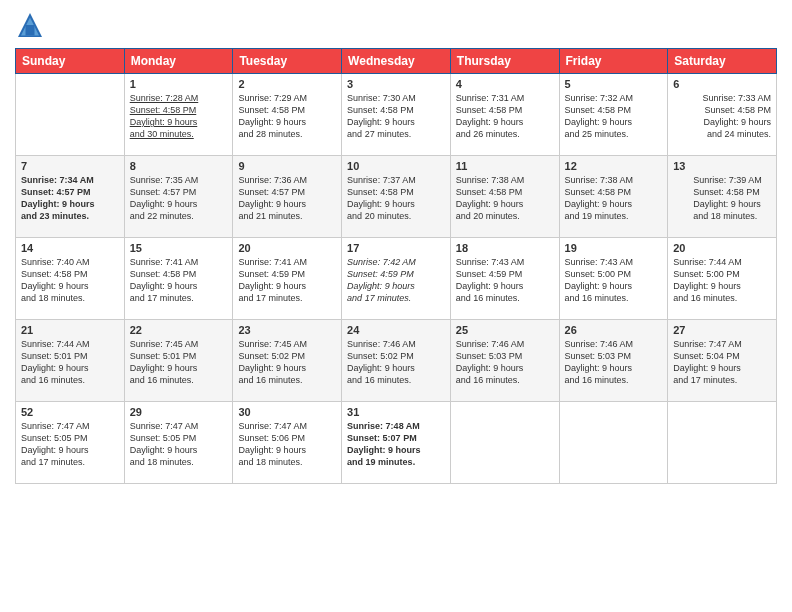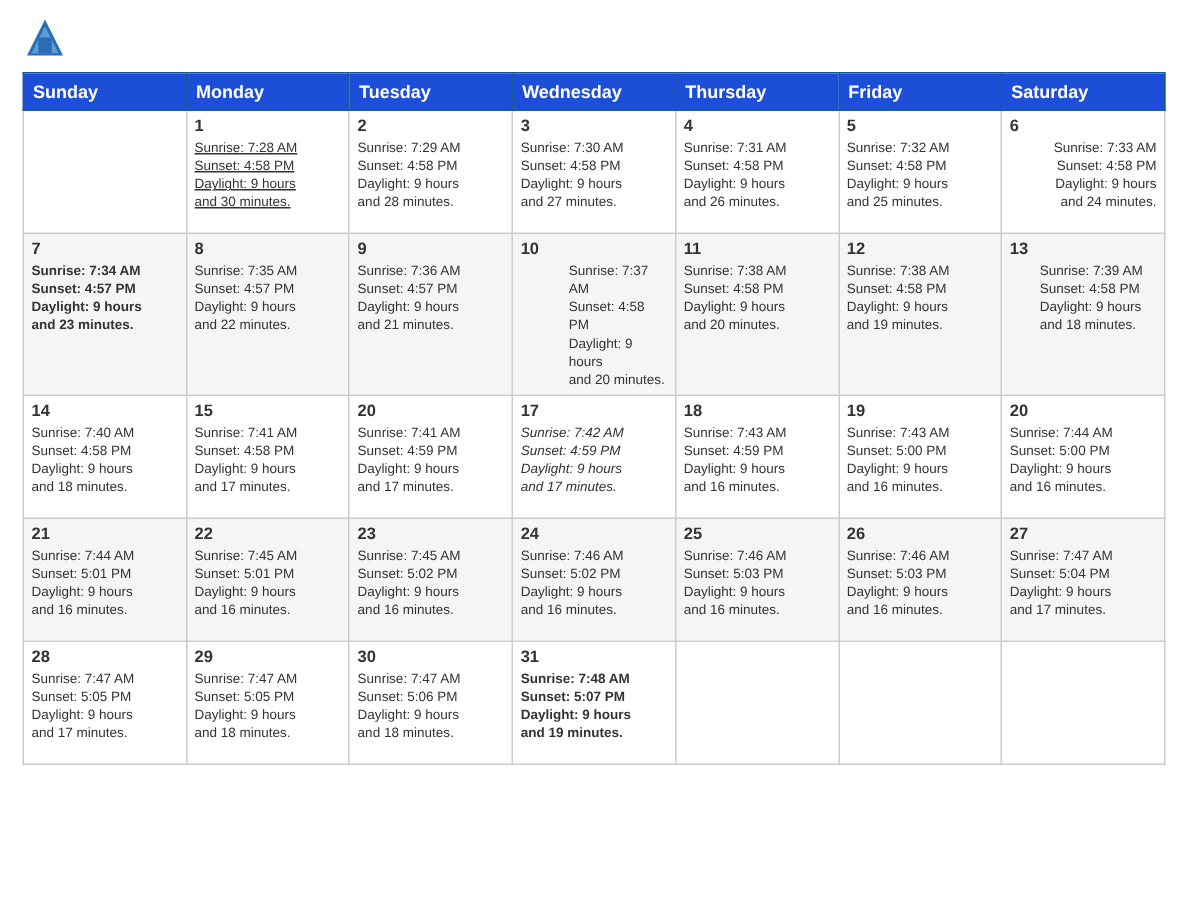--- a/index.html
+++ b/index.html
@@ -56,21 +56,21 @@
     .location {
       font-size: 14px;
       color: #555;
     }
     .calendar {
       width: 100%;
       border-collapse: collapse;
       border: 1px solid #ccc;
     }
     .calendar th {
-      background-color: #1d4ed8;
+      background-color: #ef4444;
       color: #fff;
       font-size: 12px;
       font-weight: bold;
       padding: 5px 6px;
       text-align: left;
       border: 1px solid #1e5a9a;
     }
     .calendar td {
       width: calc(100% / 7);
       vertical-align: top;
@@ -196,21 +196,21 @@
           </td>
           <td>
             <span class="day-num">9</span>
             <div class="day-info" style="white-space: pre-line;">Sunrise: 7:36 AM
 Sunset: 4:57 PM
 Daylight: 9 hours
 and 21 minutes.</div>
           </td>
           <td>
             <span class="day-num">10</span>
-            <div class="day-info" style="white-space: pre-line; margin-left: 32px;">Sunrise: 7:37 AM
+            <div class="day-info" style="white-space: pre-line;">Sunrise: 7:37 AM
 Sunset: 4:58 PM
 Daylight: 9 hours
 and 20 minutes.</div>
           </td>
           <td>
             <span class="day-num">11</span>
             <div class="day-info" style="white-space: pre-line;">Sunrise: 7:38 AM
 Sunset: 4:58 PM
 Daylight: 9 hours
 and 20 minutes.</div>
@@ -327,21 +327,21 @@
           <td>
             <span class="day-num">27</span>
             <div class="day-info" style="white-space: pre-line;">Sunrise: 7:47 AM
 Sunset: 5:04 PM
 Daylight: 9 hours
 and 17 minutes.</div>
           </td>
         </tr>
         <tr>
           <td>
-            <span class="day-num">28</span>
+            <span class="day-num">52</span>
             <div class="day-info" style="white-space: pre-line;">Sunrise: 7:47 AM
 Sunset: 5:05 PM
 Daylight: 9 hours
 and 17 minutes.</div>
           </td>
           <td>
             <span class="day-num">29</span>
             <div class="day-info" style="white-space: pre-line;">Sunrise: 7:47 AM
 Sunset: 5:05 PM
 Daylight: 9 hours

